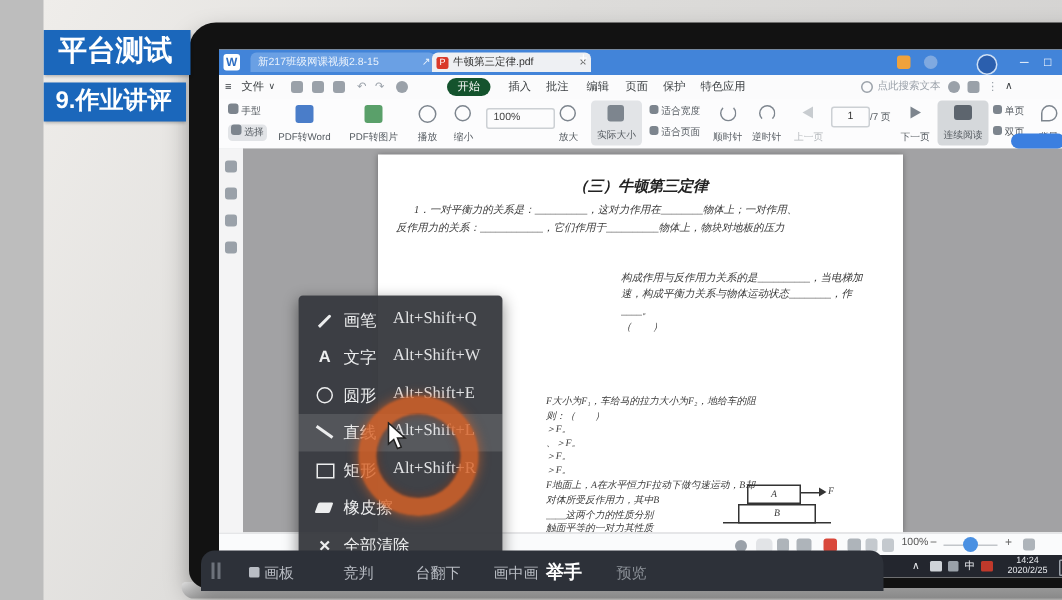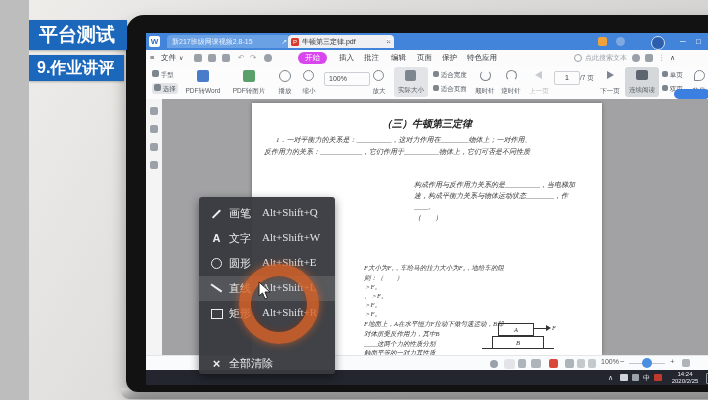--- a/index.html
+++ b/index.html
@@ -12,21 +12,21 @@
   #laptop-body{left:97px;top:15px;width:609px;height:377px;background:#121212;border-radius:18px 18px 12px 12px;box-shadow:0 8px 16px rgba(0,0,0,.35);}
   #laptop-base{left:92px;top:388px;width:614px;height:11px;background:linear-gradient(#f1f1f1,#a9a9a9);border-radius:3px 3px 9px 9px;}
   #screen{left:117px;top:33px;width:574px;height:352px;background:#fff;overflow:hidden;}
   
   #titlebar{left:0;top:0;width:574px;height:17px;background:#4284d9;}
   .tab1{background:#6aa0e4;border-radius:4px 4px 0 0;color:#eaf2fc;font-size:7px;line-height:13px;}
   .tab2{background:#eef0f3;border-radius:4px 4px 0 0;color:#333;font-size:7px;line-height:13px;}
   
   #menubar{left:0;top:17px;width:574px;height:16px;background:#fbfbfc;border-bottom:1px solid #e8eaec;}
   .mtxt{font-size:7.5px;color:#3c4043;line-height:16px;}
-  .pill{background:#d946ef;color:#fff;border-radius:8px;font-size:7.5px;line-height:12px;padding:0 7px;top:2px;}
+  .pill{background:#14532d;color:#fff;border-radius:8px;font-size:7.5px;line-height:12px;padding:0 7px;top:2px;}
   .mi{background:#9aa1a9;border-radius:2px;}
   
   #toolbar{left:0;top:33px;width:574px;height:33px;background:#fcfcfd;border-bottom:1px solid #e2e4e6;}
   .tic{background:#7d858e;border-radius:2px;}
   .tlb{font-size:6.5px;color:#555b61;text-align:center;}
   .sml{font-size:6.5px;color:#555b61;line-height:11px;}
   .selbg{background:#e2e4e7;border-radius:3px;}
   .selbg2{background:#d5d8db;border-radius:3px;}
   
   #sidebar{left:0;top:66px;width:16px;height:256px;background:#f4f4f5;border-right:1px solid #e4e4e6;}
@@ -177,21 +177,21 @@
       <div class="abs mi" style="left:4px;top:8px;width:8px;height:8px;"></div>
       <div class="abs mi" style="left:4px;top:26px;width:8px;height:8px;"></div>
       <div class="abs mi" style="left:4px;top:44px;width:8px;height:8px;"></div>
       <div class="abs mi" style="left:4px;top:62px;width:8px;height:8px;"></div>
     </div>
 
     <div id="docarea" class="abs">
       <div id="page" class="abs">
         <div class="abs" style="left:0;top:14px;width:350px;text-align:center;font-family:'Liberation Serif',serif;font-size:10px;font-weight:bold;color:#222;">（三）牛顿第三定律</div>
         <div class="abs ptxt" style="left:24px;top:32px;">1．一对平衡力的关系是：__________，这对力作用在________物体上；一对作用、</div>
-        <div class="abs ptxt" style="left:12px;top:44px;">反作用力的关系：____________，它们作用于__________物体上，它们可否是不同性质</div>
+        <div class="abs ptxt" style="left:12px;top:44px;">反作用力的关系：____________，它们作用于__________物体上，物块对地板的压力</div>
         <div class="abs ptxt" style="left:162px;top:88px;">速，构成平衡力关系与物体运动状态________，作</div>
         <div class="abs ptxt" style="left:162px;top:77px;">构成作用与反作用力关系的是__________，当电梯加</div>
         <div class="abs ptxt" style="left:162px;top:99px;">____。</div>
         <div class="abs ptxt" style="left:162px;top:110px;">（　　）</div>
         <div class="abs ptxt2" style="left:112px;top:160px;">F大小为F₁，车给马的拉力大小为F₂，地给车的阻</div>
         <div class="abs ptxt2" style="left:112px;top:170px;">则：（　　）</div>
         <div class="abs ptxt2" style="left:112px;top:179px;">＞F。</div>
         <div class="abs ptxt2" style="left:112px;top:188px;">、＞F。</div>
         <div class="abs ptxt2" style="left:112px;top:197px;">＞F。</div>
         <div class="abs ptxt2" style="left:112px;top:206px;">＞F。</div>
@@ -270,25 +270,41 @@
       <div class="albl">圆形</div>
       <div class="asc">Alt+Shift+E</div>
     </div>
     <div class="arow" style="top:104px;">
       <div class="aic">
           <div style="position:absolute;left:1px;top:2px;width:10px;height:8px;border:1.5px solid #ecedee;"></div>
         </div>
       <div class="albl">矩形</div>
       <div class="asc">Alt+Shift+R</div>
     </div>
+    <div class="arow" style="top:129px;">
+      <div class="aic">
+          <div style="position:absolute;left:1px;top:3px;width:10px;height:7px;background:#ecedee;transform:skewX(-20deg);border-radius:1px;"></div>
+        </div>
+      <div class="albl">橡皮擦</div>
+    </div>
     <div class="arow" style="top:154px;">
       <div class="aic" style="color:#ecedee;font-size:13px;font-weight:bold;text-align:center;line-height:13px;">×</div>
       <div class="albl">全部清除</div>
     </div>
   </div>
 
+  <div id="platform-bar" class="abs">
+    <div class="abs" style="left:7px;top:8px;width:2px;height:11px;background:#6d727b;"></div>
+    <div class="abs" style="left:11px;top:8px;width:2px;height:11px;background:#6d727b;"></div>
+    <span class="pbi" style="left:32px;"><span style="display:inline-block;width:7px;height:7px;background:#b9bdc4;border-radius:1px;margin-right:3px;"></span><span>画板</span></span>
+    <span class="pbi" style="left:95px;">竞判</span>
+    <span class="pbi" style="left:143px;">台翻下</span>
+    <span class="pbi" style="left:195px;">画中画</span>
+    <span class="pbi" style="left:230px;top:6px;font-size:12px;font-weight:bold;color:#fff;">举手</span>
+    <span class="pbi" style="left:277px;color:#8b9097;">预览</span>
+  </div>
 
   <div id="click-ring" class="abs"></div>
   <svg id="cursor" class="abs" width="14" height="20" viewBox="0 0 14 20">
     <path d="M1,1 L1,15 L4.5,12 L7,18 L9.5,17 L7,11 L12,11 Z" fill="#fff" stroke="#222" stroke-width="1"></path>
   </svg>
 
 </div>
 
 </body></html>

